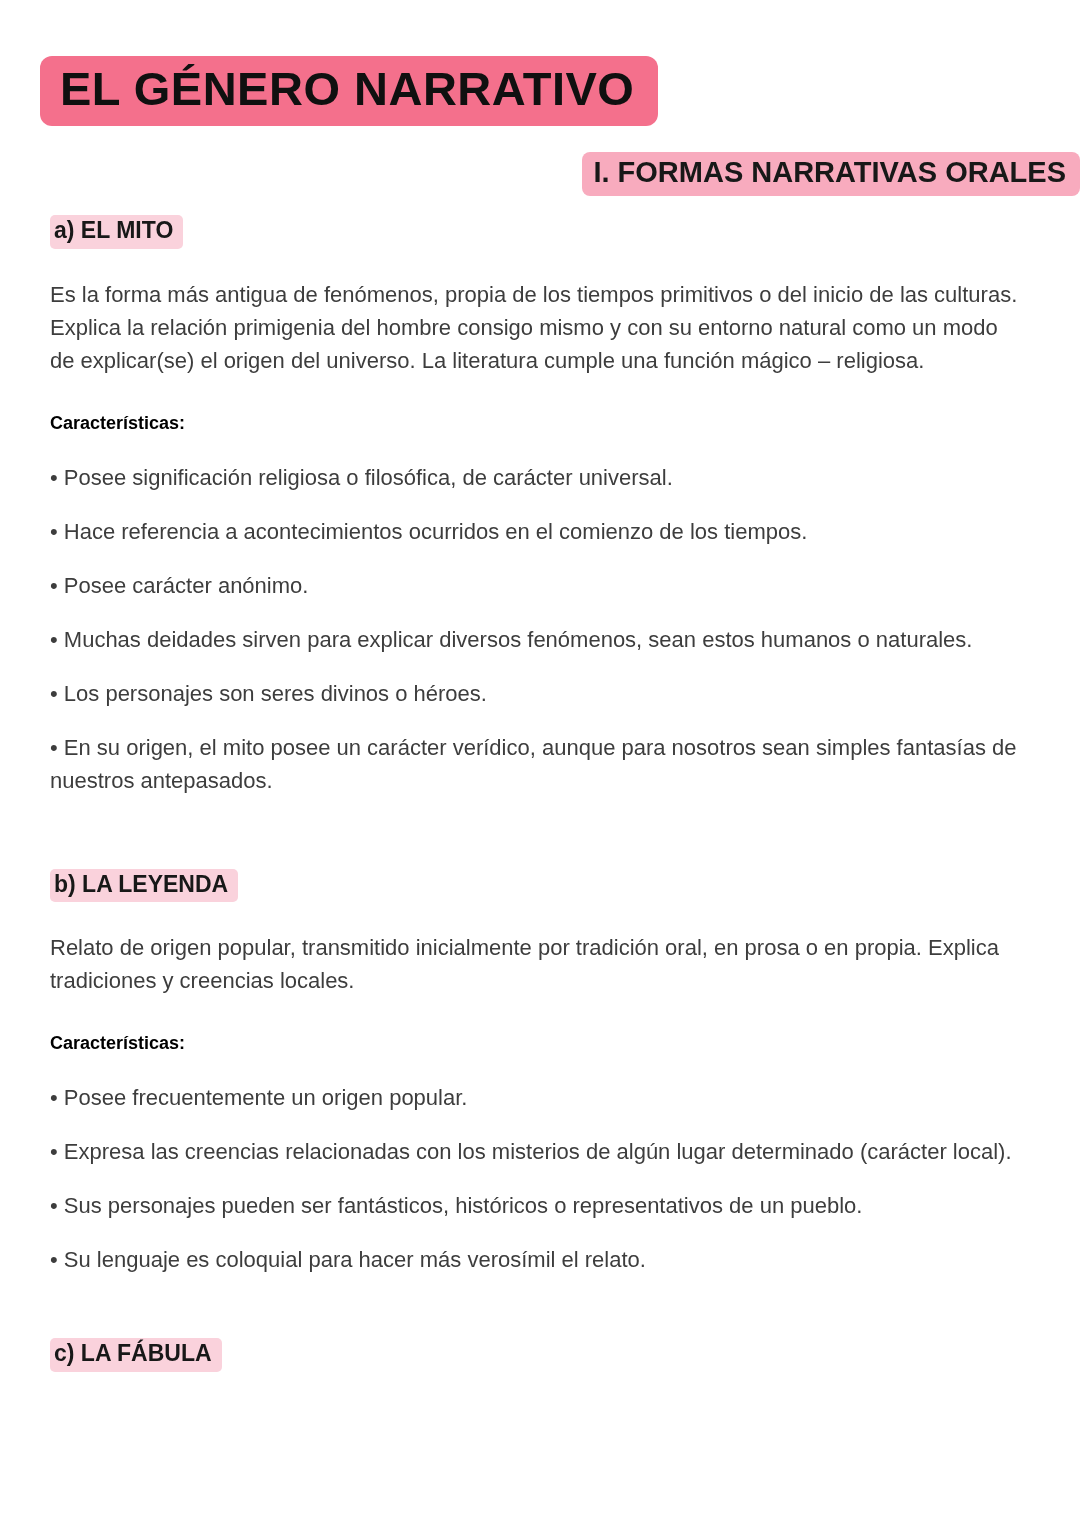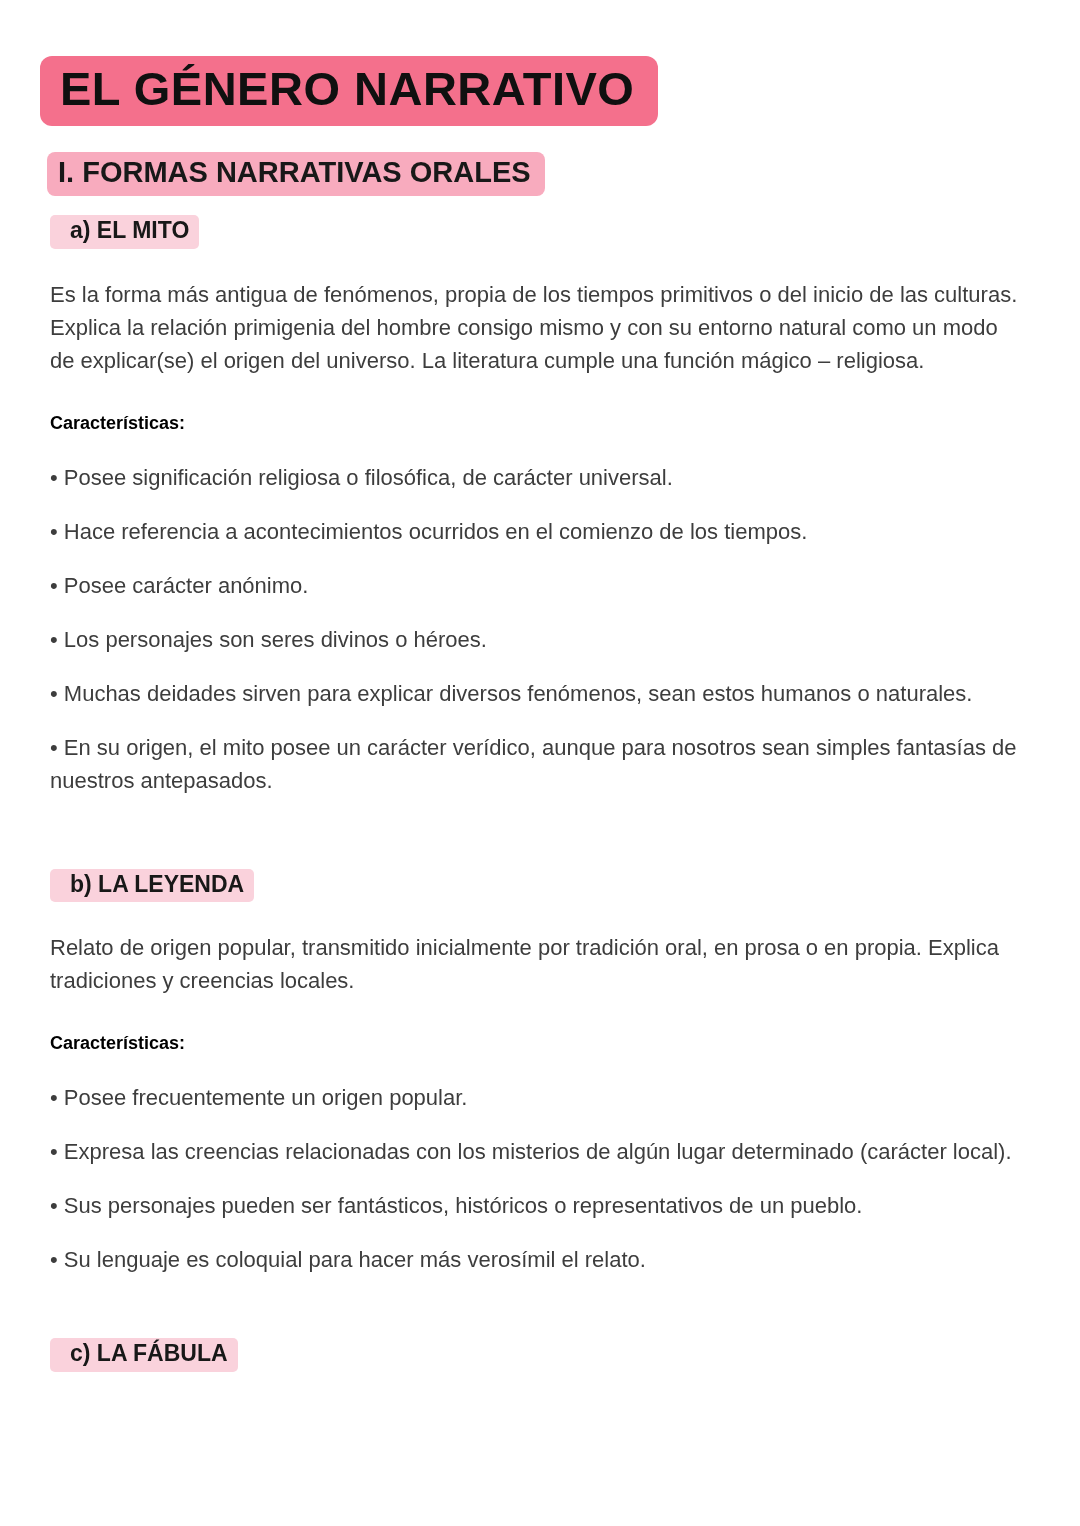--- a/index.html
+++ b/index.html
@@ -26,20 +26,21 @@
     color: #101010;
     font-size: 47px;
     font-weight: bold;
     letter-spacing: 0.5px;
     padding: 7px 24px 11px 20px;
     border-radius: 12px;
     line-height: 1.1;
   }
   .section-wrap {
     margin: 26px 0 0 47px;
+    text-align: right;
   }
   .section-heading {
     display: inline-block;
     background: var(--section-bg, #f8abbe);
     color: #181818;
     font-size: 29px;
     font-weight: bold;
     padding: 4px 14px 7px 11px;
     border-radius: 8px;
     line-height: 1.15;
@@ -52,21 +53,21 @@
   }
   .sub-wrap.gap-xlarge {
     margin-top: 62px;
   }
   .subsection-heading {
     display: inline-block;
     background: var(--subsection-bg, #fad2dc);
     color: #181818;
     font-size: 23px;
     font-weight: bold;
-    padding: 2px 10px 4px 20px;
+    padding: 2px 10px 4px 4px;
     border-radius: 5px;
     line-height: 1.2;
   }
   .body-text {
     margin: 29px 50px 0 50px;
     max-width: 975px;
     font-size: 22px;
     line-height: 33px;
     color: var(--body-text, #3d3d3d);
   }
@@ -104,22 +105,22 @@
     <span class="subsection-heading">a) EL MITO</span>
   </div>
 
   <p class="body-text">Es la forma más antigua de fenómenos, propia de los tiempos primitivos o del inicio de las culturas. Explica la relación primigenia del hombre consigo mismo y con su entorno natural como un modo de explicar(se) el origen del universo. La literatura cumple una función mágico – religiosa.</p>
 
   <p class="char-label">Características:</p>
 
   <p class="bullet first">• Posee significación religiosa o filosófica, de carácter universal.</p>
   <p class="bullet">• Hace referencia a acontecimientos ocurridos en el comienzo de los tiempos.</p>
   <p class="bullet">• Posee carácter anónimo.</p>
+  <p class="bullet">• Muchas deidades sirven para explicar diversos fenómenos, sean estos humanos o naturales.</p>
   <p class="bullet">• Los personajes son seres divinos o héroes.</p>
-  <p class="bullet">• Muchas deidades sirven para explicar diversos fenómenos, sean estos humanos o naturales.</p>
   <p class="bullet">• En su origen, el mito posee un carácter verídico, aunque para nosotros sean simples fantasías de nuestros antepasados.</p>
 
   <div class="sub-wrap gap-large">
     <span class="subsection-heading">b) LA LEYENDA</span>
   </div>
 
   <p class="body-text">Relato de origen popular, transmitido inicialmente por tradición oral, en prosa o en propia. Explica tradiciones y creencias locales.</p>
 
   <p class="char-label">Características:</p>
 

